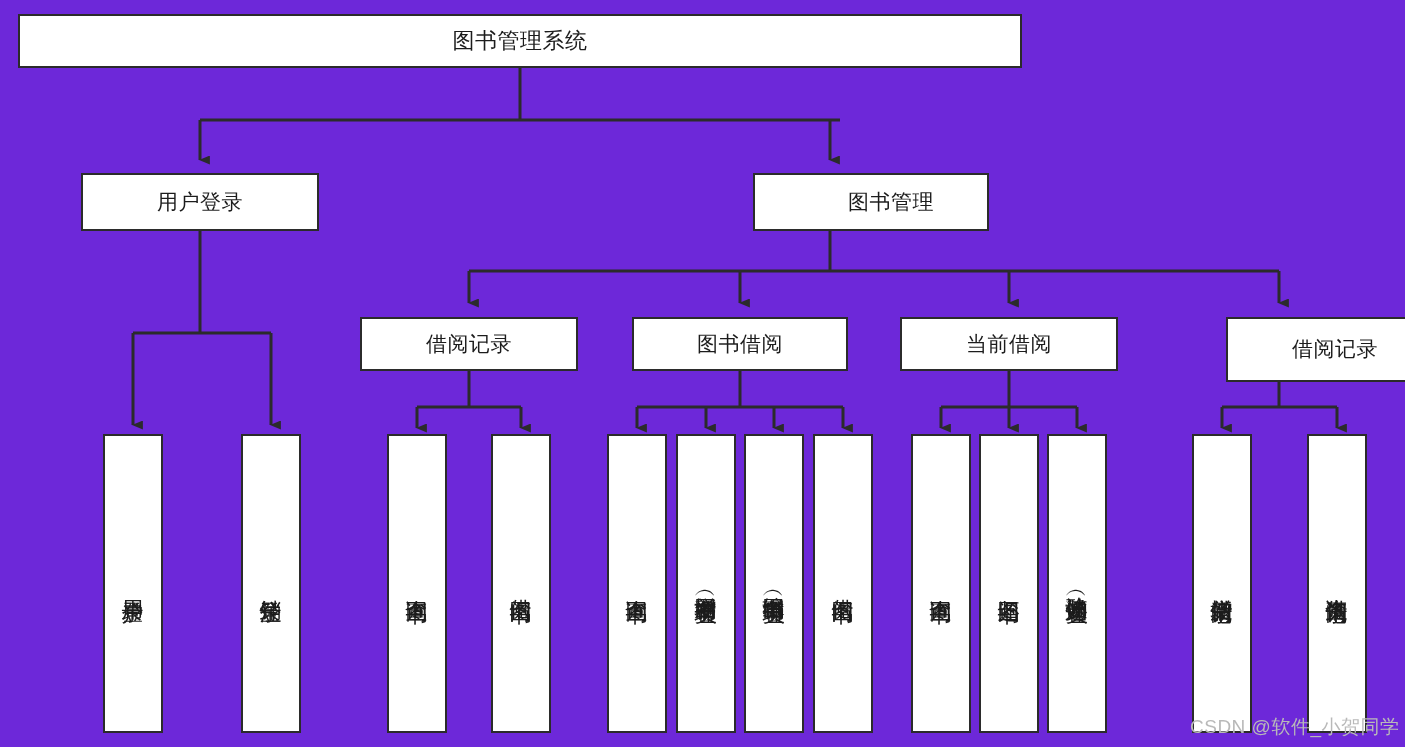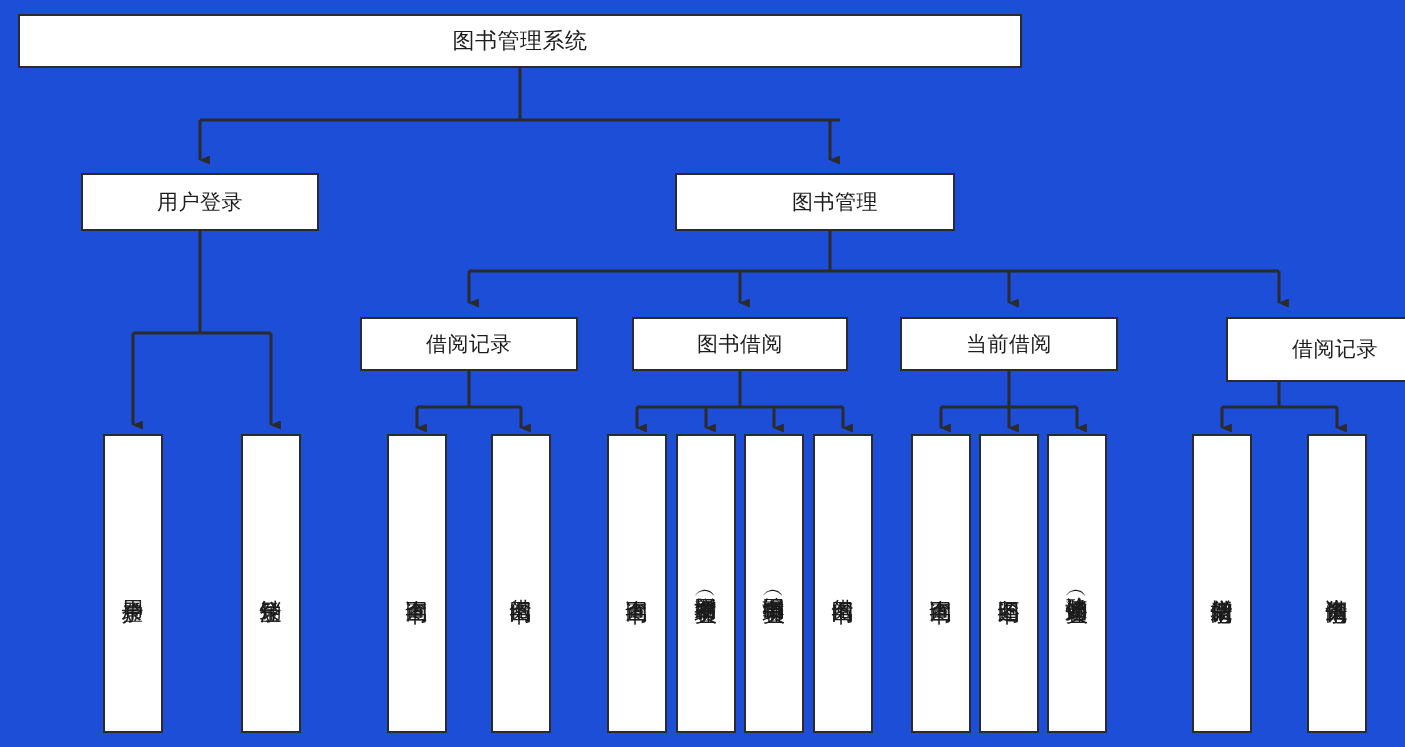--- a/index.html
+++ b/index.html
@@ -4,21 +4,21 @@
 <style>
   html,body{margin:0;padding:0;background:#ffffff;}
   body{
     font-family:"Liberation Sans","DejaVu Sans",sans-serif;
     color:#1a1a1a;
   }
   #canvas{
     position:relative;
     width:1405px;
     height:747px;
-    background:#1d4ed8;
+    background:#6d28d9;
     overflow:hidden;
   }
   svg#edges{
     position:absolute;
     left:0; top:0;
     width:1405px;
     height:747px;
     pointer-events:none;
   }
   .node{
@@ -123,21 +123,21 @@
   </svg>
 
   <div class="node h root" style="left:18px; top:14px; width:1004px; height:54px;">
     <span class="node-label">图书管理系统</span>
   </div>
 
   <div class="node h" style="left:81px; top:173px; width:238px; height:58px;">
     <span class="node-label">用户登录</span>
   </div>
 
-  <div class="node h" style="left:675px; top:173px; width:280px; height:58px;padding-left:40px;">
+  <div class="node h" style="left:753px; top:173px; width:236px; height:58px;padding-left:40px;">
     <span class="node-label">图书管理</span>
   </div>
 
   <div class="node h" style="left:360px; top:317px; width:218px; height:54px;">
     <span class="node-label">借阅记录</span>
   </div>
 
   <div class="node h" style="left:900px; top:317px; width:218px; height:54px;">
     <span class="node-label">当前借阅</span>
   </div>
@@ -195,14 +195,15 @@
   </div>
 
   <div class="node v" style="left:1192px; top:434px; width:60px; height:299px;">
     <span class="node-label">新增借阅记录</span>
   </div>
 
   <div class="node v" style="left:1307px; top:434px; width:60px; height:299px;">
     <span class="node-label">查询借阅记录</span>
   </div>
 
+  <div class="watermark" style="left:1190px; top:714px;">CSDN @软件_小贺同学</div>
 
 </div>
 
 </body></html>

